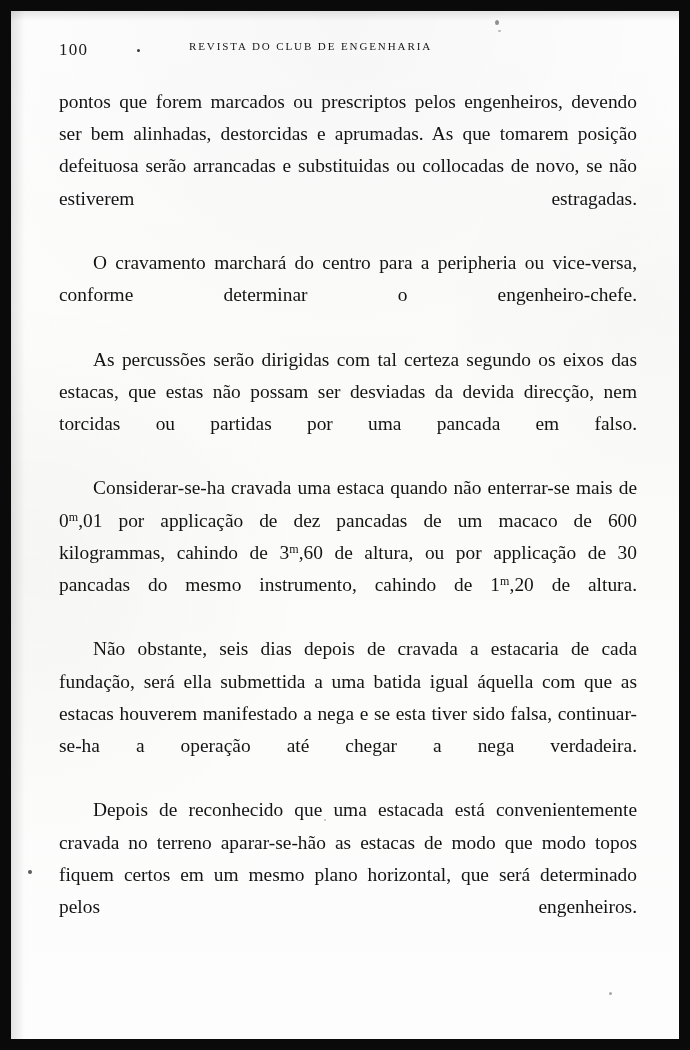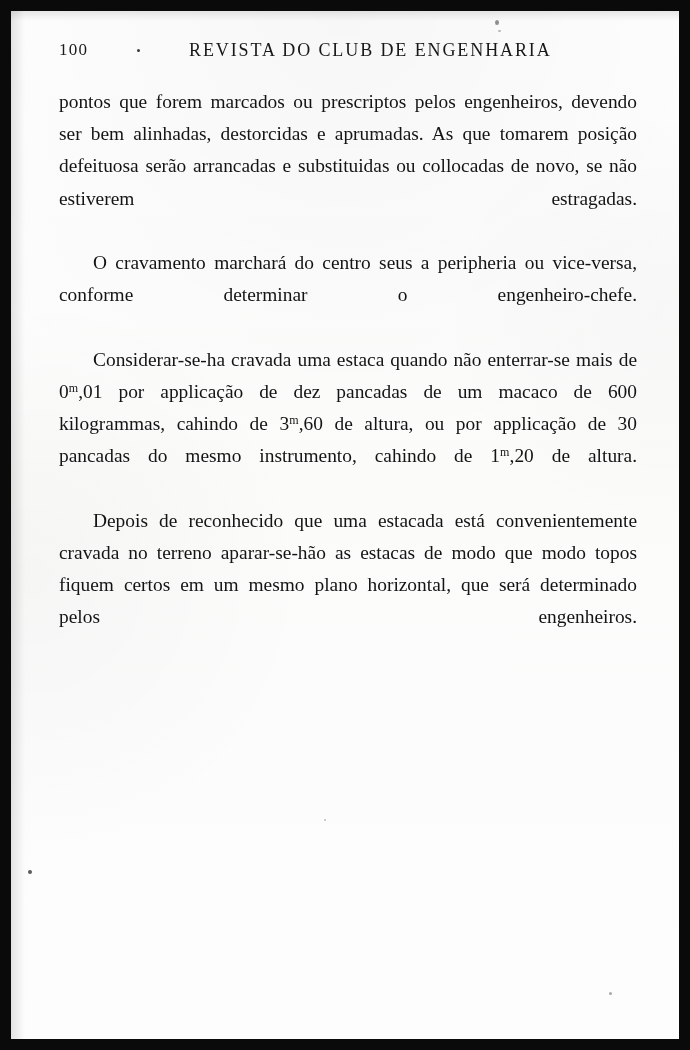--- a/index.html
+++ b/index.html
@@ -69,21 +69,21 @@
     width: 3px;
     height: 3px;
     border-radius: 50%;
     background: #3a3a3a;
   }
 
   .runhead-title {
     position: absolute;
     left: 178px;
     top: 0;
-    font-size: 18px;
+    font-size: 11px;
     letter-spacing: 1.9px;
     color: #181818;
     white-space: nowrap;
   }
 
   
   .textblock {
     position: absolute;
     left: 48px;
     top: 75px;
@@ -157,22 +157,24 @@
     <div class="edge-shade-top"></div>
 
     <div class="runhead">
       <span class="folio">100</span>
       <span class="folio-dot"></span>
       <span class="runhead-title">REVISTA DO CLUB DE ENGENHARIA</span>
     </div>
 
     <div class="textblock">
       <p class="para first">pontos que forem marcados ou prescriptos pelos engenheiros, devendo ser bem alinhadas, destorcidas e aprumadas. As que tomarem posição defeituosa serão arrancadas e substituidas ou collocadas de novo, se não estiverem estragadas.</p>
-      <p class="para">O cravamento marchará do centro seus a peripheria ou vice-versa, conforme determinar o engenheiro-chefe.</p>
+      <p class="para">O cravamento marchará do centro para a peripheria ou vice-versa, conforme determinar o engenheiro-chefe.</p>
+      <p class="para">As percussões serão dirigidas com tal certeza segundo os eixos das estacas, que estas não possam ser desviadas da devida direcção, nem torcidas ou partidas por uma pancada em falso.</p>
       <p class="para">Considerar-se-ha cravada uma estaca quando não enterrar-se mais de 0<sup class="unit">m</sup>,01 por applicação de dez pancadas de um macaco de 600 kilogrammas, cahindo de 3<sup class="unit">m</sup>,60 de altura, ou por applicação de 30 pancadas do mesmo instrumento, cahindo de 1<sup class="unit">m</sup>,20 de altura.</p>
+      <p class="para">Não obstante, seis dias depois de cravada a estacaria de cada fundação, será ella submettida a uma batida igual áquella com que as estacas houverem manifestado a nega e se esta tiver sido falsa, continuar-se-ha a operação até chegar a nega verdadeira.</p>
       <p class="para">Depois de reconhecido que uma estacada está convenientemente cravada no terreno aparar-se-hão as estacas de modo que modo topos fiquem certos em um mesmo plano horizontal, que será determinado pelos engenheiros.</p>
     </div>
 
     <span class="speck s1"></span>
     <span class="speck s2"></span>
     <span class="speck s3"></span>
     <span class="speck s4"></span>
     <span class="speck s5"></span>
     <span class="speck s6"></span>
   </div>

